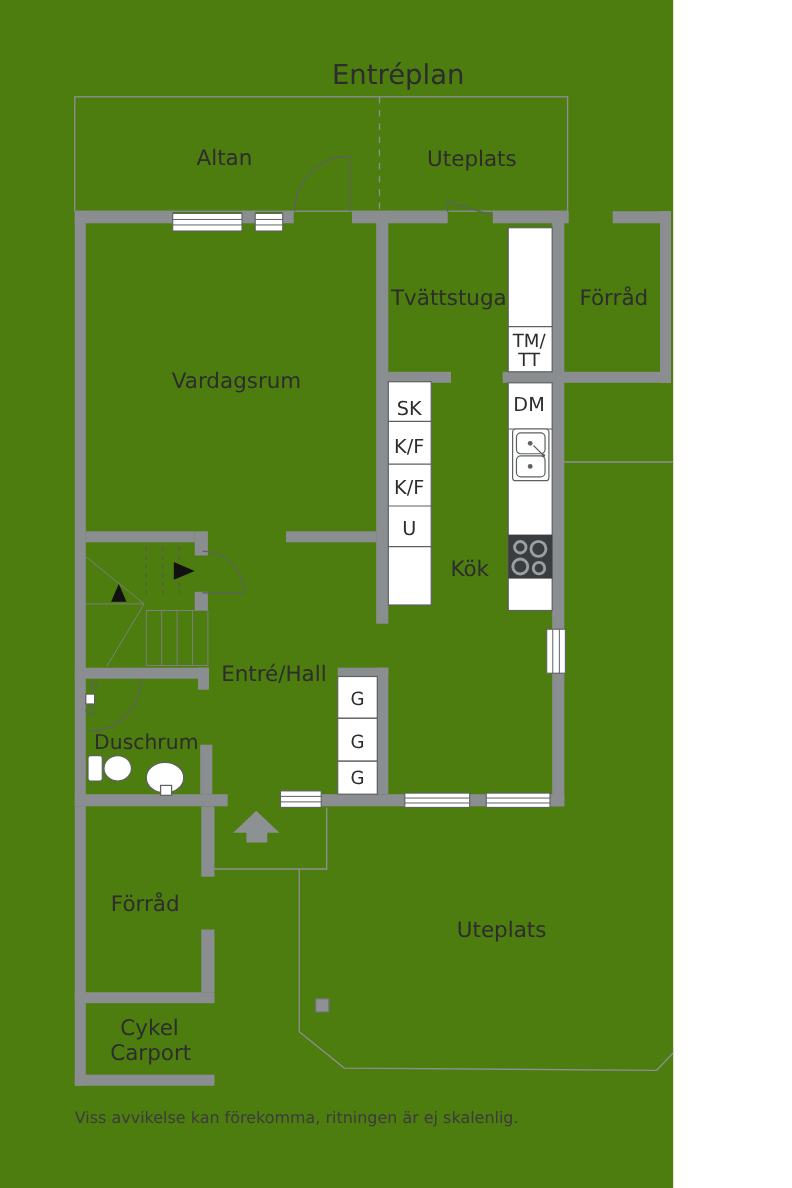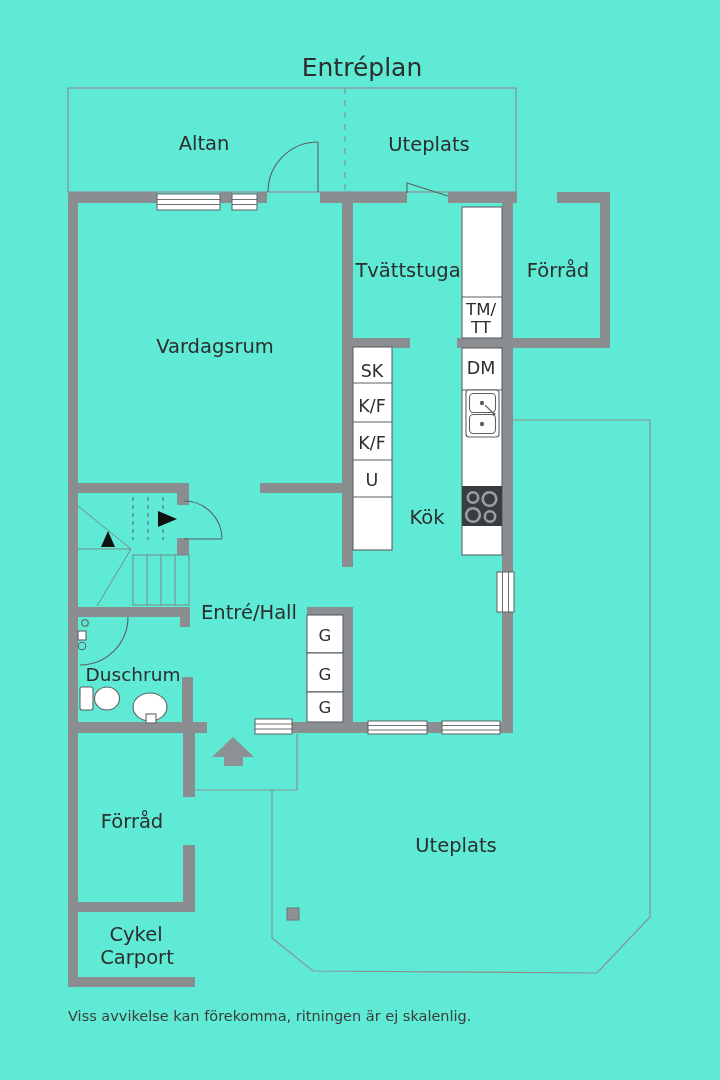--- a/index.html
+++ b/index.html
@@ -1,20 +1,20 @@
 <!DOCTYPE html>
 <html style="--wall: #8a8e90; --outline: #8c9092; --fixture: #5d6163; --text: #2d2d2d; --stove: #3a3d3f; --arrow: #8d9193; --dash: #555555;"><head>
 <meta charset="utf-8">
 <style>
   :root{
     --wall:#8a8e90; --outline:#8c9092; --fixture:#5d6163; --text:#2d2d2d;
     --stove:#3a3d3f; --arrow:#8d9193; --dash:#555555;
   }
   html,body{margin:0;padding:0;background:#ffffff;}
-  .stage{width:720px;height:1080px;position:relative;background:#5eead4;overflow:hidden;}
+  .stage{width:612px;height:1080px;position:relative;background:#4d7c0f;overflow:hidden;}
   svg{display:block;}
   .wall{fill:var(--wall);stroke:none;}
   .thin{stroke:var(--outline);fill:none;stroke-width:1.2;}
   .thind{stroke:var(--outline);fill:none;stroke-width:1.2;stroke-dasharray:6 6;}
   .win{fill:#ffffff;stroke:var(--fixture);stroke-width:1;}
   .winline{stroke:var(--fixture);stroke-width:0.9;fill:none;}
   .door{stroke:var(--fixture);stroke-width:1.1;fill:none;}
   .fix{stroke:var(--fixture);stroke-width:1.1;fill:#ffffff;}
   .fixline{stroke:var(--fixture);stroke-width:1.1;fill:none;}
   .stair{stroke:#7c8082;stroke-width:0.9;fill:none;}

